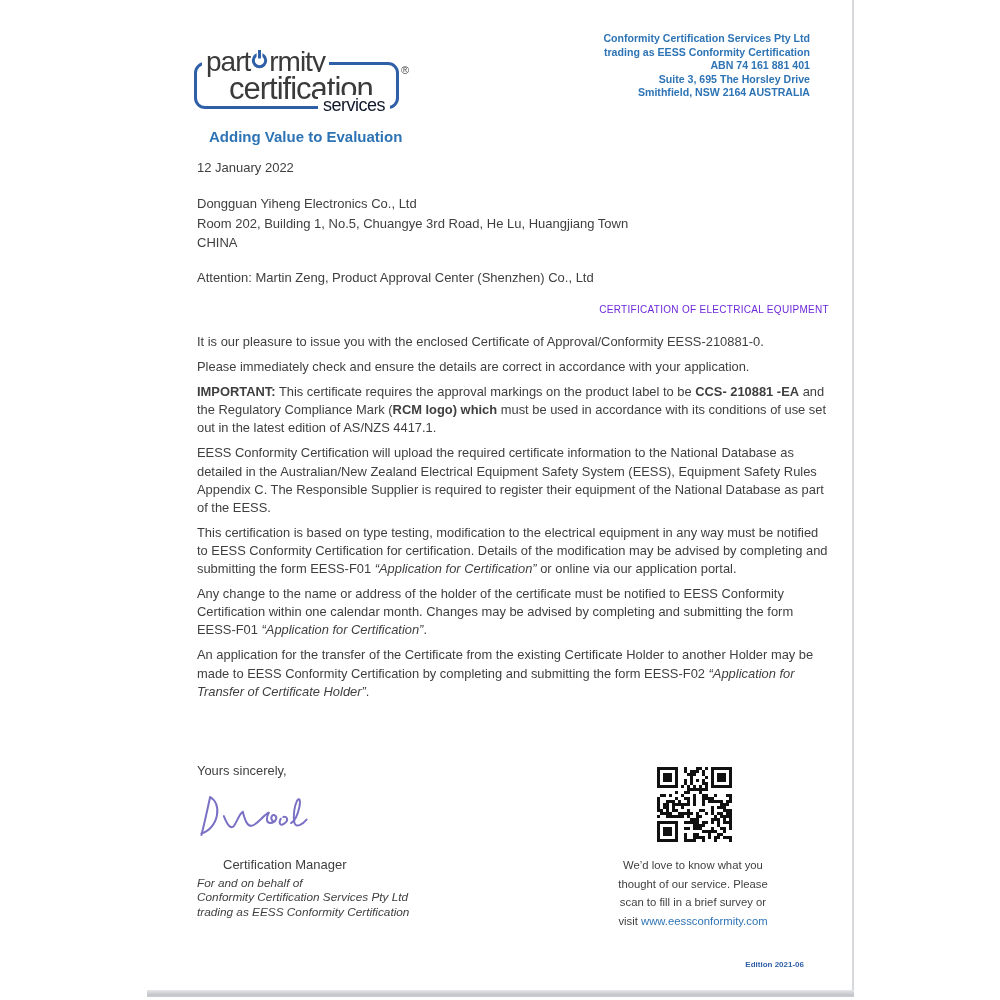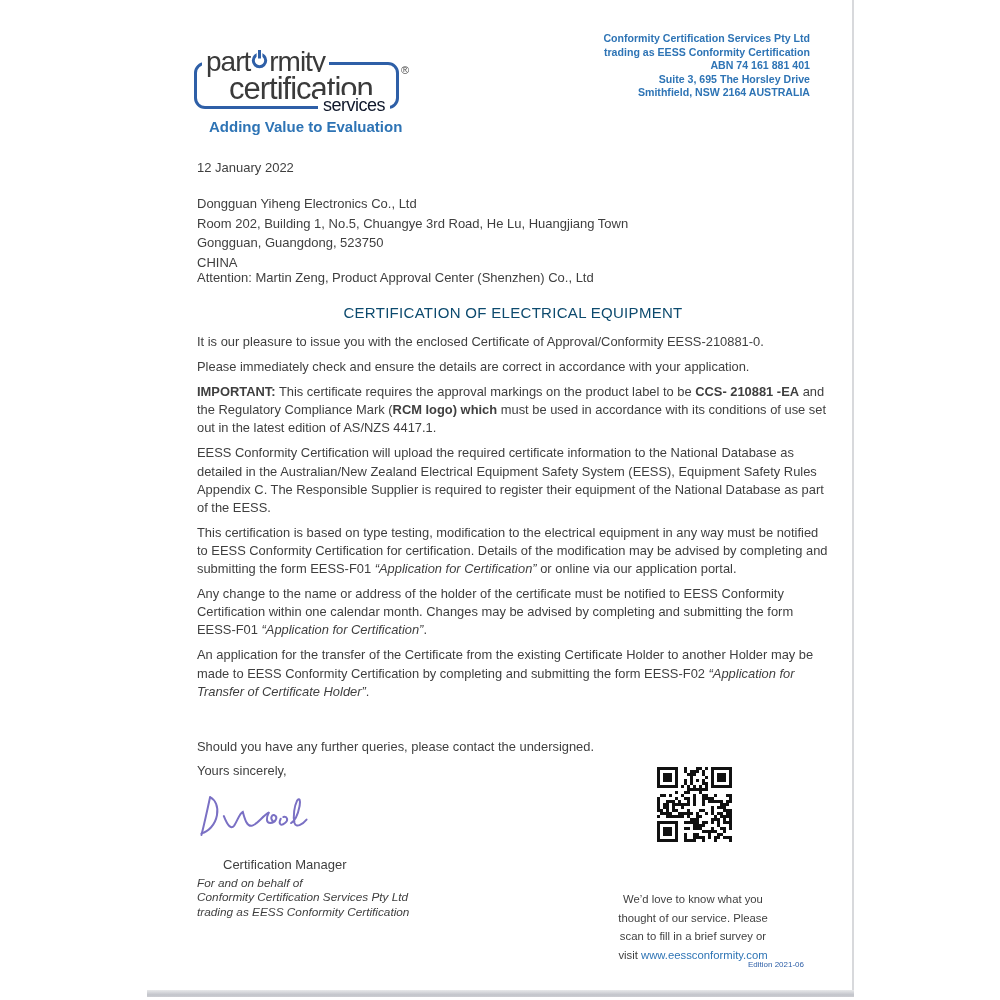--- a/index.html
+++ b/index.html
@@ -20,47 +20,47 @@
   .logo-frame{position:absolute;left:4px;top:16px;width:199px;height:41px;
               border:3px solid #2E5FA7;border-radius:11px;}
   .logo-line1{position:absolute;left:12px;top:0;height:31px;display:flex;align-items:center;
               font-size:28px;letter-spacing:-1px;color:#3a3a3a;background:#fff;padding:0 4px;}
   .logo-line1 .pwr{display:inline-block;margin:0 1px;}
   .logo-line2{position:absolute;left:36px;top:26px;font-size:31px;letter-spacing:-1px;
               color:#3a3a3a;background:#fff;padding:0 3px;height:33px;line-height:33px;}
   .logo-line3{position:absolute;left:128px;top:49px;font-size:18px;letter-spacing:-0.5px;
               color:#0f172a;background:#fff;padding:0 5px;height:21px;line-height:21px;}
   .logo-reg{position:absolute;left:211px;top:18px;font-size:11px;color:#4a4a4a;}
-  .tagline{position:absolute;left:209px;top:118px;font-size:15px;font-weight:bold;color:#2E74B5;}
+  .tagline{position:absolute;left:209px;top:128px;font-size:15px;font-weight:bold;color:#2E74B5;}
 
   
   .date{position:absolute;left:197px;top:160px;font-size:13px;}
   .recipient{position:absolute;left:197px;top:194px;font-size:13px;line-height:19.5px;}
   .attention{position:absolute;left:197px;top:270px;font-size:13px;}
-  .title{position:absolute;left:197px;top:304px;width:632px;text-align:center;
-         font-size:15px;letter-spacing:0.3px;color:#0c4a6e;}
+  .title{position:absolute;left:197px;top:304px;width:632px;text-align:right;
+         font-size:10px;letter-spacing:0.3px;color:#6d28d9;}
   .body-col{position:absolute;left:197px;top:333px;width:634px;font-size:12.9px;line-height:18.1px;}
   .para{margin:0 0 7px 0;}
   .b{font-weight:bold;text-align:right;} .i{font-style:italic;}
 
   .queries{position:absolute;left:197px;top:739px;font-size:12.9px;}
   .signoff{position:absolute;left:197px;top:763px;font-size:12.9px;}
   .sig{position:absolute;left:198px;top:792px;}
   .signer{position:absolute;left:197px;top:857px;font-size:13px;margin-left:26px;}
   .behalf{position:absolute;left:197px;top:876px;font-size:11.8px;line-height:14.4px;font-style:italic;}
 
   
   .qr{position:absolute;left:657px;top:767px;width:75px;height:75px;}
   .qr svg{display:block;} .qr rect{fill:#111;}
   .survey{position:absolute;left:593px;top:856px;width:200px;text-align:center;
-          font-size:11.3px;line-height:18.6px;color:#3f3f3f;margin-top:34px;}
+          font-size:11.3px;line-height:18.6px;color:#3f3f3f;}
   .survey .link{color:#2E74B5;}
 
   .edition{position:absolute;left:742px;top:960px;width:62px;text-align:right;
-           font-size:8px;font-weight:normal;color:#2E5FA7;}
+           font-size:8px;font-weight:bold;color:#2E5FA7;}
 </style>
 </head>
 <body>
 
 <div class="canvas">
 
   <div class="edge-right"></div>
   <div class="edge-bottom"></div>
 
   <div class="hdr">
@@ -86,39 +86,37 @@
     <div class="logo-line3">services</div>
     <span class="logo-reg">®</span>
   </div>
   <div class="tagline">Adding Value to Evaluation</div>
 
   <div class="date">12 January 2022</div>
 
   <div class="recipient">
     <div>Dongguan Yiheng Electronics Co., Ltd</div>
     <div>Room 202, Building 1, No.5, Chuangye 3rd Road, He Lu, Huangjiang Town</div>
-    <div>Gongguan, Guangdong, 523750</div>
     <div>CHINA</div>
   </div>
 
   <div class="attention">Attention: Martin Zeng, Product Approval Center (Shenzhen) Co., Ltd</div>
 
   <div class="title">CERTIFICATION OF ELECTRICAL EQUIPMENT</div>
 
   <div class="body-col">
       <p class="para"><span>It is our pleasure to issue you with the enclosed Certificate of Approval/Conformity EESS-210881-0.</span></p>
       <p class="para"><span>Please immediately check and ensure the details are correct in accordance with your application.</span></p>
       <p class="para"><span class="b">IMPORTANT:</span><span> This certificate requires the approval markings on the product label to be </span><span class="b">CCS- 210881 -EA</span><span> and the Regulatory Compliance Mark (</span><span class="b">RCM logo) which</span><span> must be used in accordance with its conditions of use set out in the latest edition of AS/NZS 4417.1.</span></p>
       <p class="para"><span>EESS Conformity Certification will upload the required certificate information to the National Database as detailed in the Australian/New Zealand Electrical Equipment Safety System (EESS), Equipment Safety Rules Appendix C.  The Responsible Supplier is required to register their equipment of the National Database as part of the EESS.</span></p>
       <p class="para"><span>This certification is based on type testing, modification to the electrical equipment in any way must be notified to EESS Conformity Certification for certification.  Details of the modification may be advised by completing and submitting the form EESS-F01 </span><span class="i">“Application for Certification”</span><span> or online via our application portal.</span></p>
       <p class="para"><span>Any change to the name or address of the holder of the certificate must be notified to EESS Conformity Certification within one calendar month.  Changes may be advised by completing and submitting the form EESS-F01 </span><span class="i">“Application for Certification”</span><span>.</span></p>
       <p class="para"><span>An application for the transfer of the Certificate from the existing Certificate Holder to another Holder may be made to EESS Conformity Certification by completing and submitting the form EESS-F02 </span><span class="i">“Application for Transfer of Certificate Holder”</span><span>.</span></p>
     </div>
 
-  <div class="queries">Should you have any further queries, please contact the undersigned.</div>
   <div class="signoff">Yours sincerely,</div>
 
   <div class="sig">
     <svg width="112" height="50" viewBox="0 0 130 58" fill="none">
       <g stroke="#7A70C4" stroke-width="2.3" stroke-linecap="round" fill="none">
         <path d="M14,6 C11,20 7,38 4,50"></path>
         <path d="M14,6 C20,9 24,17 22,27 C20,38 12,46 4,48"></path>
         <path d="M30,28 C34,38 38,44 42,39 C46,33 48,25 52,23 C54,31 57,41 63,39 C69,37 75,28 82,24"></path>
         <path d="M82,24 C79,30 79,36 84,36 C90,36 93,29 89,27 C86,26 83,30 87,34"></path>
         <path d="M96,31 C93,37 96,40 101,36 C105,33 104,28 99,29"></path>

